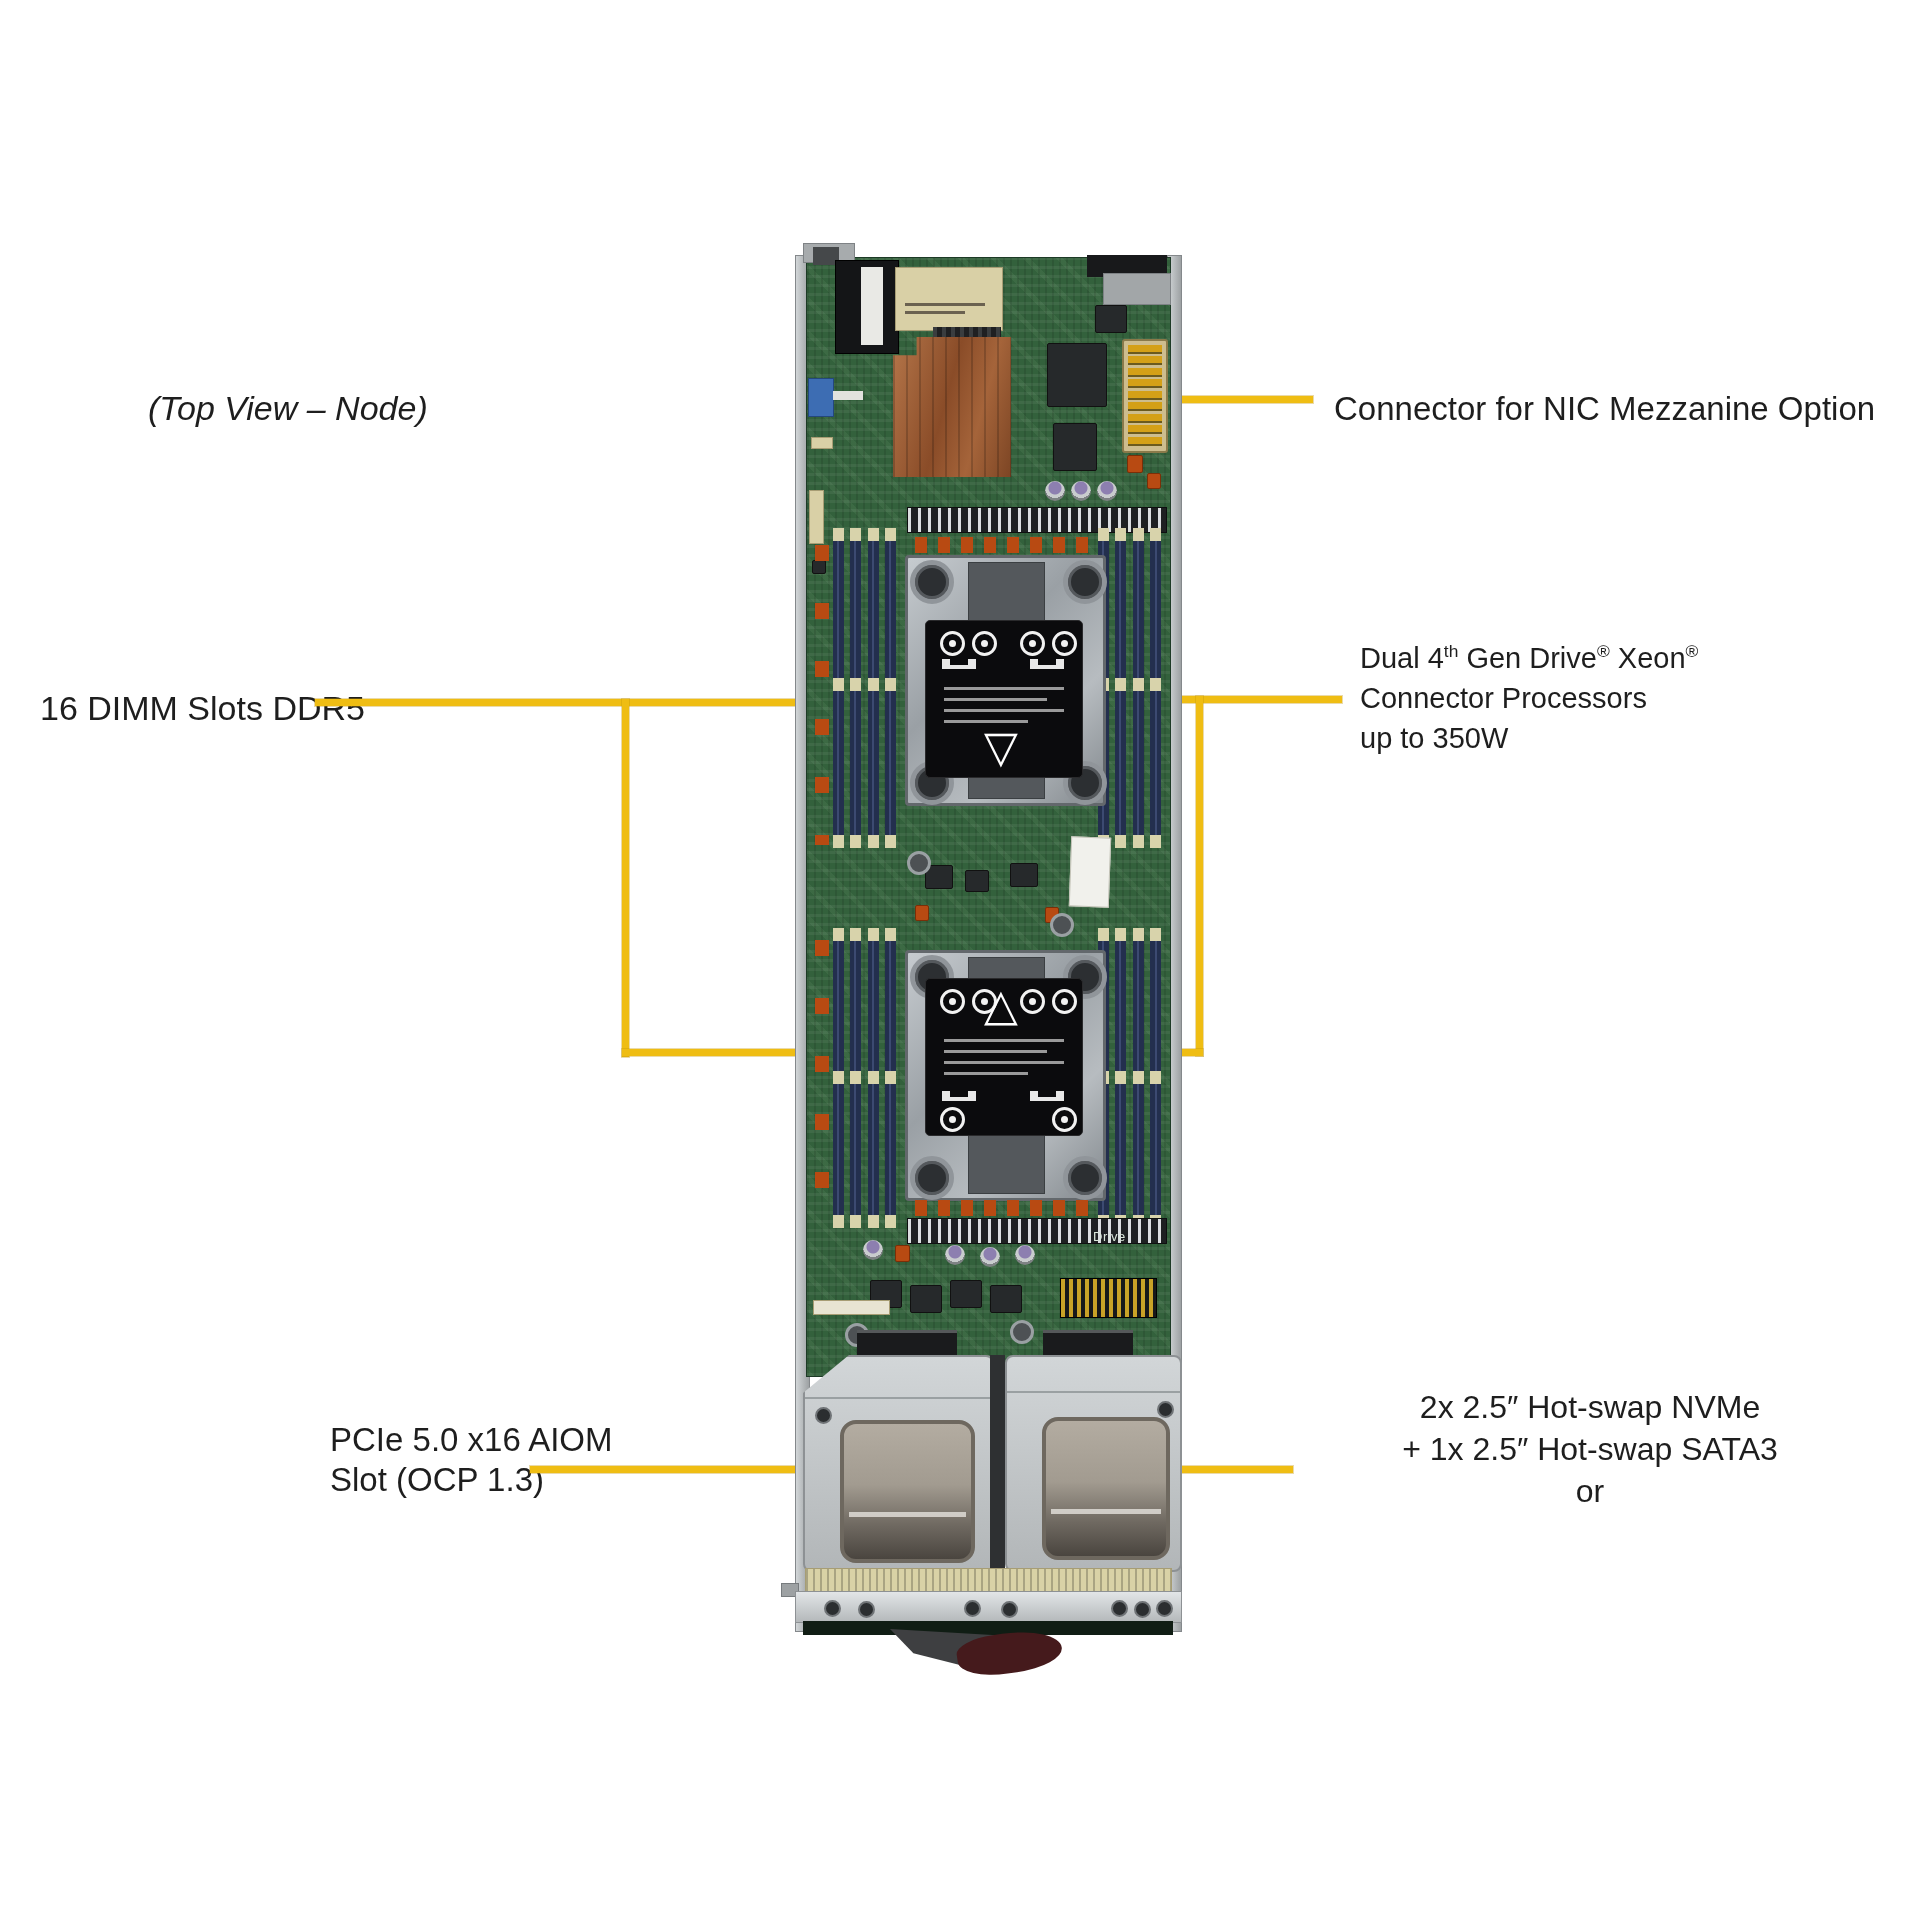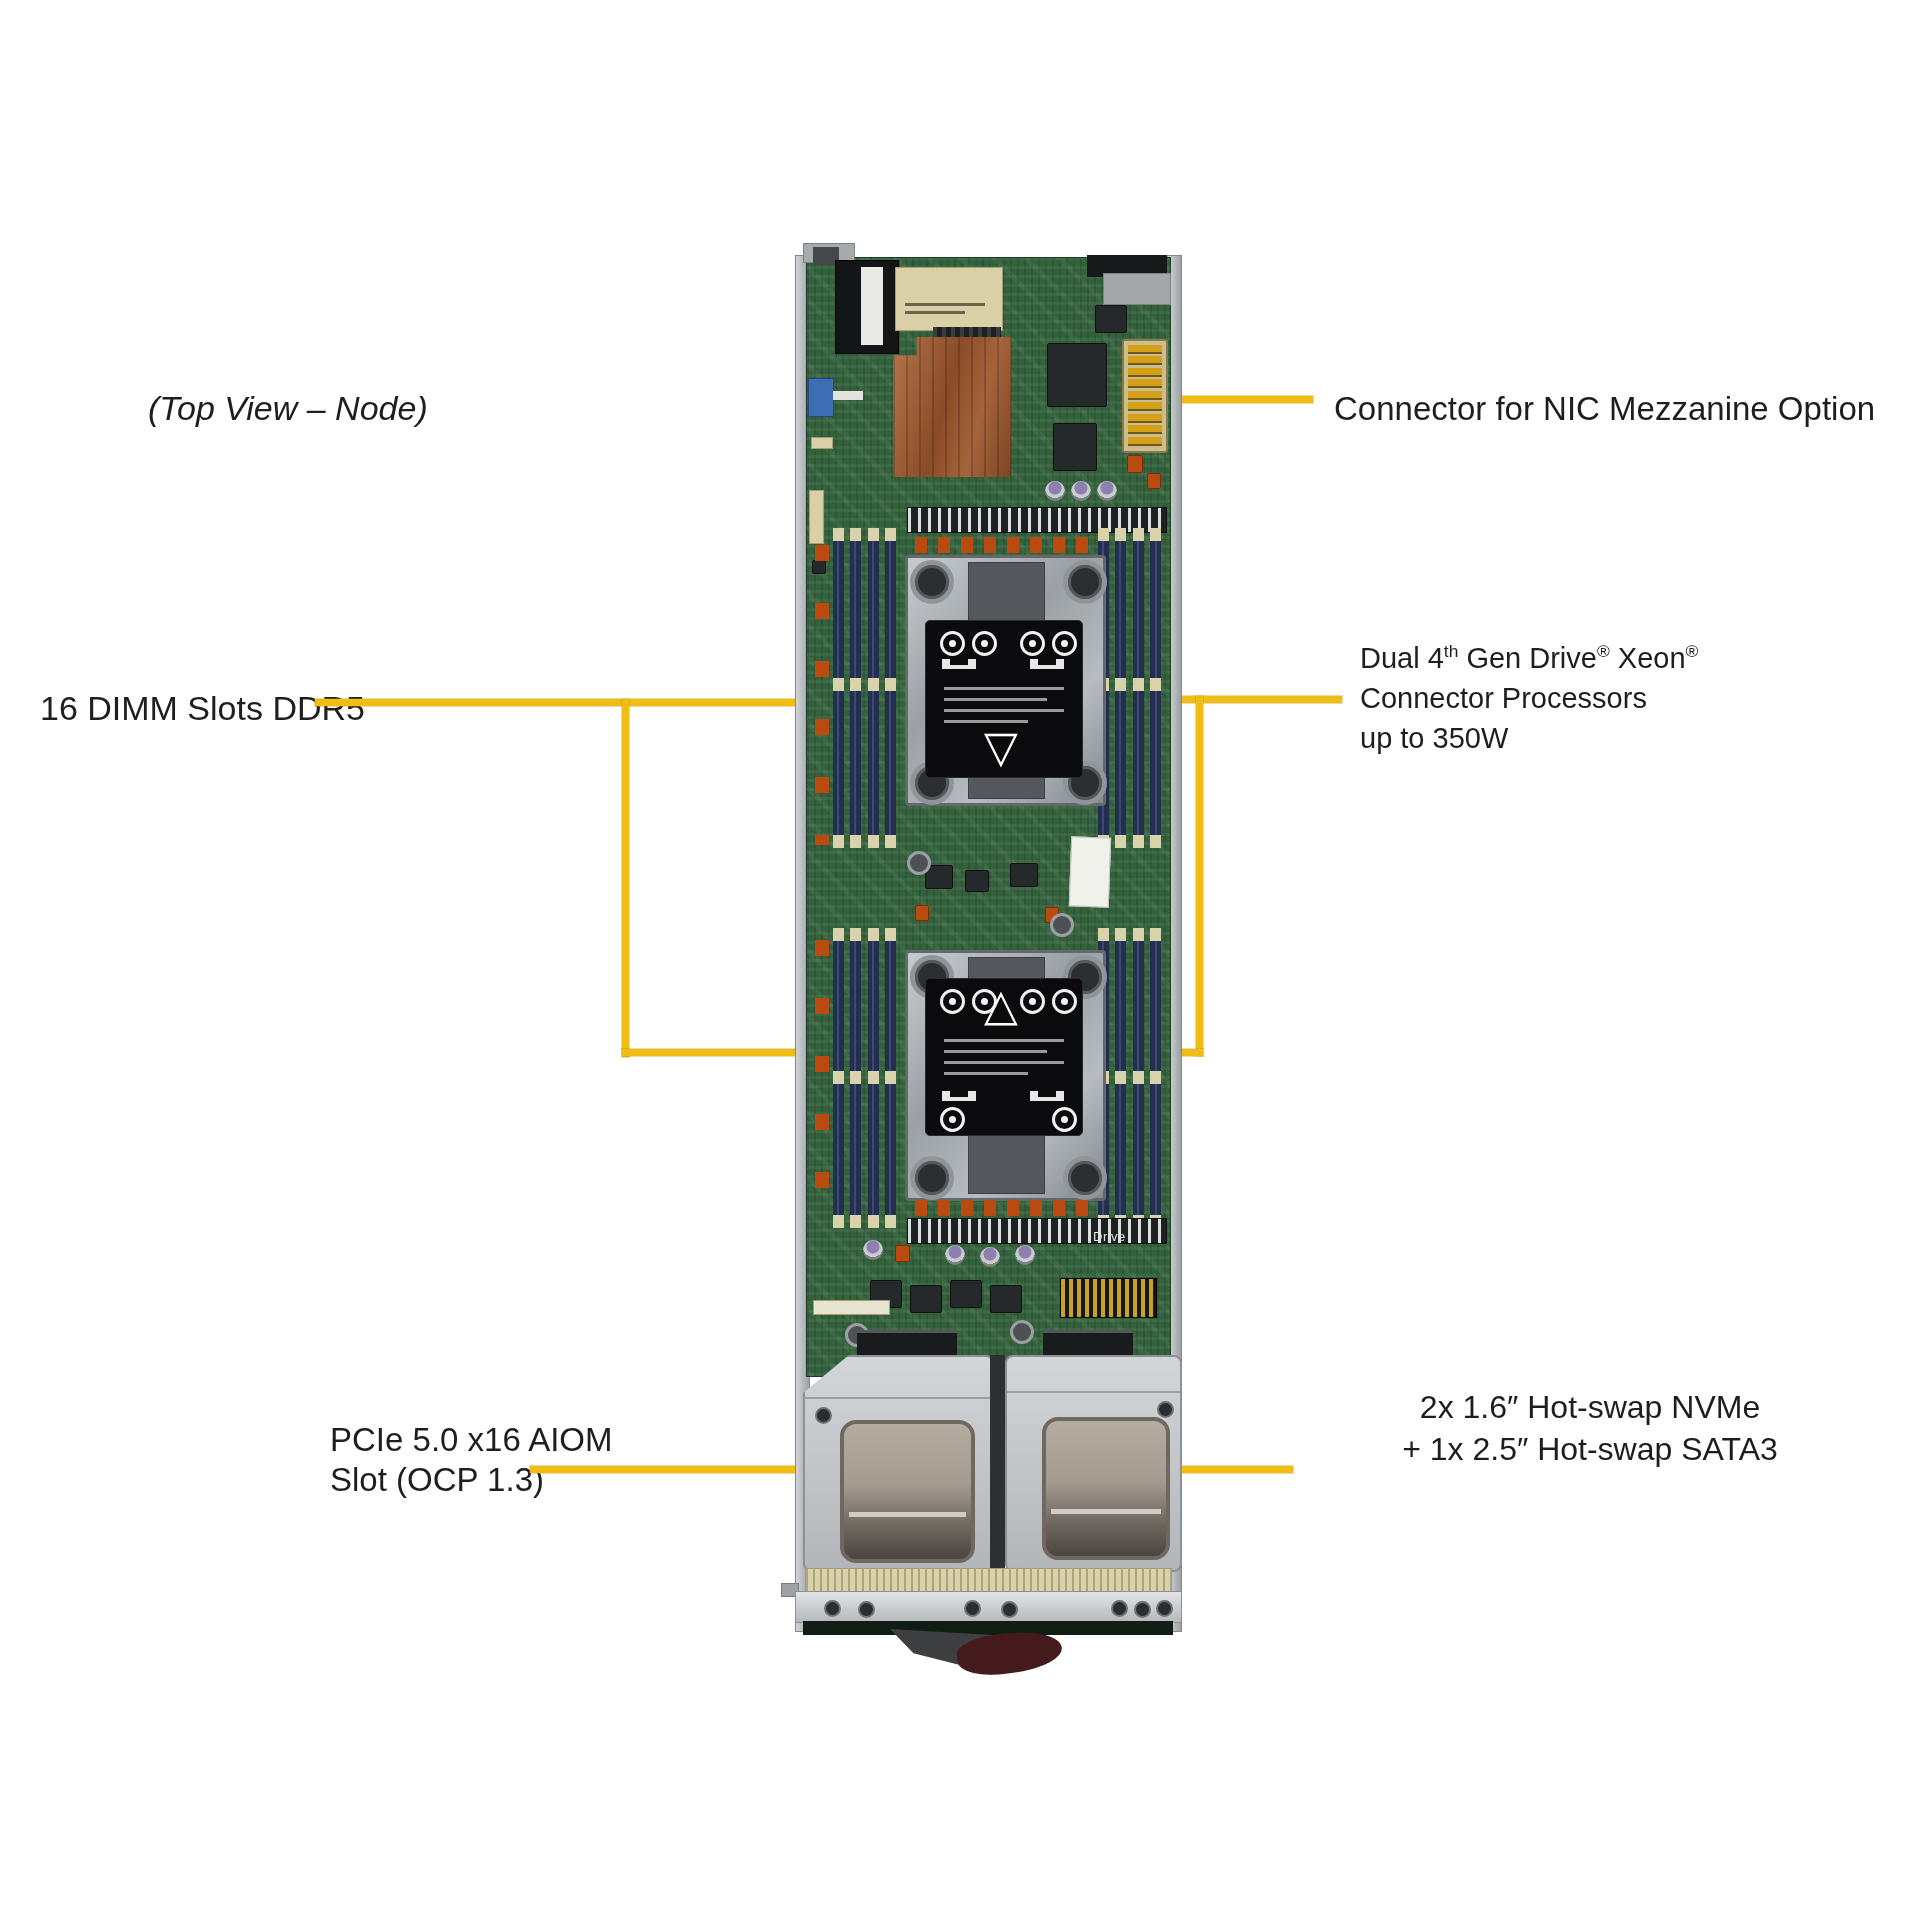--- a/index.html
+++ b/index.html
@@ -110,22 +110,23 @@
     <div>Connector Processors</div>
     <div>up to 350W</div>
   </div>
 
   <div class="lbl" style="left:330px;top:1420px;line-height:1.22;">
     <div>PCIe 5.0 x16 AIOM</div>
     <div>Slot (OCP 1.3)</div>
   </div>
 
   <div class="lbl" style="left:1320px;top:1386px;width:540px;text-align:center;font-size:32px;line-height:1.32;white-space:normal;">
-    <div>2x 1.6″ Hot-swap NVMe</div>
+    <div>2x 2.5″ Hot-swap NVMe</div>
     <div>+ 1x 2.5″ Hot-swap SATA3</div>
+    <div>or</div>
   </div>
 
   <div class="callout" style="left:1135px;top:396px;width:178px;height:7px;"></div>
 
   <div class="callout" style="left:315px;top:699px;width:532px;height:7px;"></div>
   <div class="callout" style="left:622px;top:699px;width:7px;height:358px;"></div>
   <div class="callout" style="left:622px;top:1049px;width:228px;height:7px;"></div>
 
   <div class="callout" style="left:1032px;top:696px;width:310px;height:7px;"></div>
   <div class="callout" style="left:1196px;top:696px;width:7px;height:360px;"></div>

